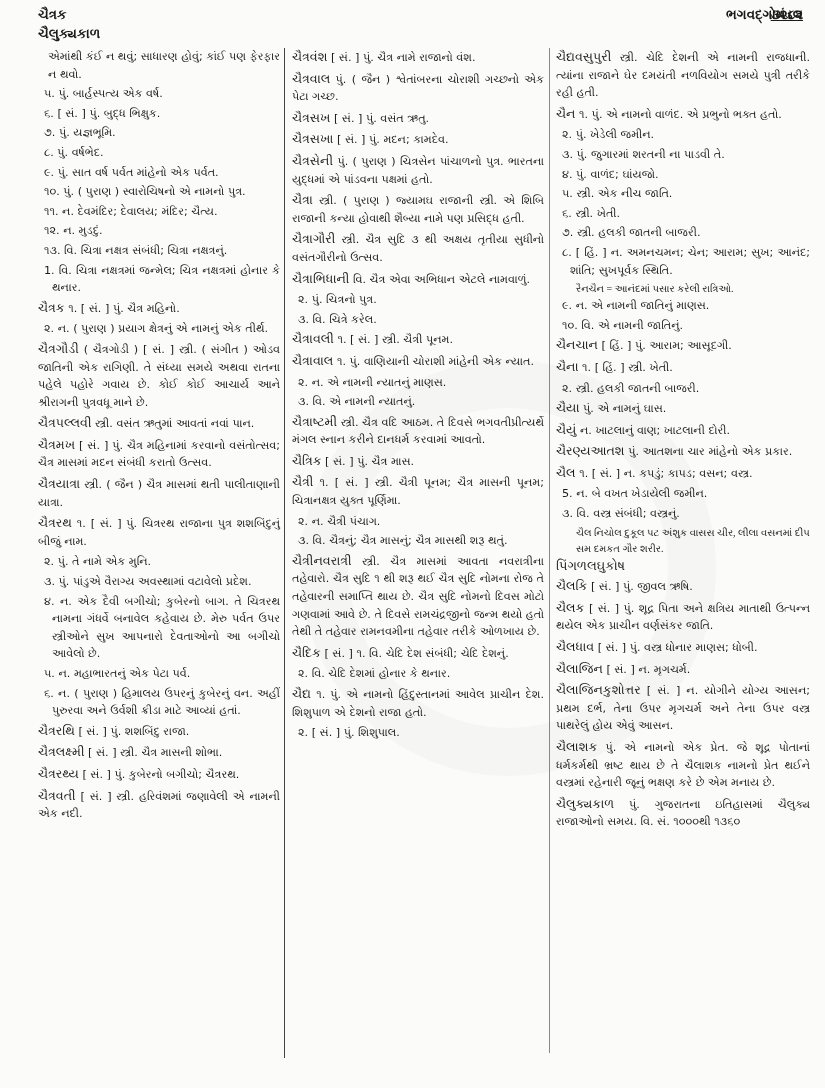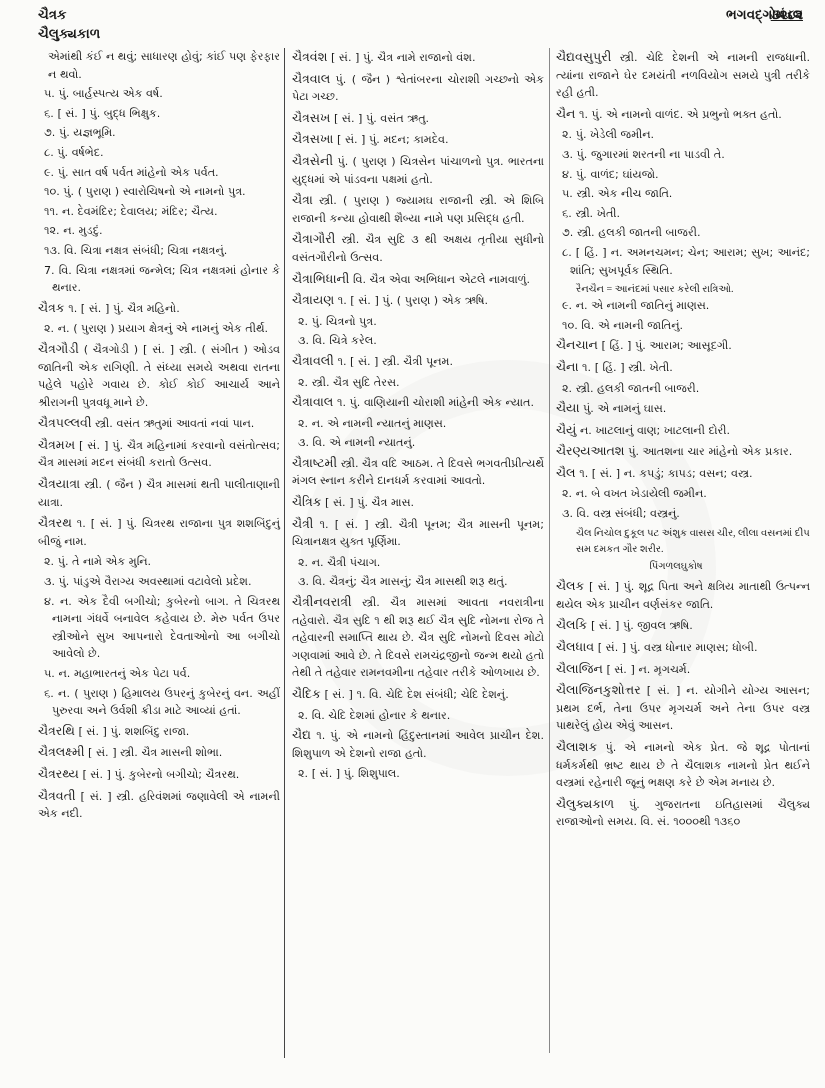--- a/index.html
+++ b/index.html
@@ -31,21 +31,21 @@
   .col3 { left: 556px; width: 254px; }
   .divider { position: absolute; top: 48px; width: 1px; background: #444; }
   .d1 { left: 284px; height: 1010px; }
   .d2 { left: 549px; height: 1005px; background: #888; }
 
   .entry { margin: 0 0 3px 0; text-indent: 0; text-align: justify; }
   .entry .hw { font-weight: normal; font-size: 12.6px; }
   .sense { margin: 0 0 2px 6px; padding-left: 8px; text-indent: -8px; text-align: justify; }
   .cont { padding-left: 8px; margin: 0 0 2px 2px; text-align: justify; }
   .quote { margin: 2px 0 0 20px; font-size: 10px; line-height: 16px; font-family: Liberation Serif, serif; }
-  .source { text-align: center; font-size: 10px; margin: 0 14px 3px 0; }
+  .source { text-align: left; font-size: 13px; margin: 0 14px 3px 0; }
 </style>
 </head>
 <body>
 
 <div class="watermark"></div>
 
 <div class="header">
   <span class="left">ચૈત્રક</span>
   <span class="center">ભગવદ્ગોમંડલ</span>
   <span class="right">૩૨૮૨</span>
@@ -56,21 +56,21 @@
     <div class="cont">એમાંથી કંઈ ન થવું; સાધારણ હોવું; કાંઈ પણ ફેરફાર ન થવો.</div>
     <div class="sense">૫. પું. બાર્હસ્પત્ય એક વર્ષ.</div>
     <div class="sense">૬. [ સં. ] પું. બુદ્ધ ભિક્ષુક.</div>
     <div class="sense">૭. પું. યજ્ઞભૂમિ.</div>
     <div class="sense">૮. પું. વર્ષભેદ.</div>
     <div class="sense">૯. પું. સાત વર્ષ પર્વત માંહેનો એક પર્વત.</div>
     <div class="sense">૧૦. પું. ( પુરાણ ) સ્વારોચિષનો એ નામનો પુત્ર.</div>
     <div class="sense">૧૧. ન. દેવમંદિર; દેવાલય; મંદિર; ચૈત્ય.</div>
     <div class="sense">૧૨. ન. મુડદું.</div>
     <div class="sense">૧૩. વિ. ચિત્રા નક્ષત્ર સંબંધી; ચિત્રા નક્ષત્રનું.</div>
-    <div class="sense">7. વિ. ચિત્રા નક્ષત્રમાં જન્મેલ; ચિત્ર નક્ષત્રમાં હોનાર કે થનાર.</div>
+    <div class="sense">1. વિ. ચિત્રા નક્ષત્રમાં જન્મેલ; ચિત્ર નક્ષત્રમાં હોનાર કે થનાર.</div>
     <div class="entry"><span class="hw">ચૈત્રક</span><span> ૧. [ સં. ] પું. ચૈત્ર મહિનો.</span></div>
     <div class="sense">૨. ન. ( પુરાણ ) પ્રયાગ ક્ષેત્રનું એ નામનું એક તીર્થ.</div>
     <div class="entry"><span class="hw">ચૈત્રગૌડી</span><span> ( ચૈત્રગોડી ) [ સં. ] સ્ત્રી. ( સંગીત ) ઓડવ જાતિની એક રાગિણી. તે સંધ્યા સમયે અથવા રાતના પહેલે પહોરે ગવાય છે. કોઈ કોઈ આચાર્ય આને શ્રીરાગની પુત્રવધૂ માને છે.</span></div>
     <div class="entry"><span class="hw">ચૈત્રપલ્લવી</span><span> સ્ત્રી. વસંત ઋતુમાં આવતાં નવાં પાન.</span></div>
     <div class="entry"><span class="hw">ચૈત્રમખ</span><span> [ સં. ] પું. ચૈત્ર મહિનામાં કરવાનો વસંતોત્સવ; ચૈત્ર માસમાં મદન સંબંધી કરાતો ઉત્સવ.</span></div>
     <div class="entry"><span class="hw">ચૈત્રયાત્રા</span><span> સ્ત્રી. ( જૈન ) ચૈત્ર માસમાં થતી પાલીતાણાની યાત્રા.</span></div>
     <div class="entry"><span class="hw">ચૈત્રરથ</span><span> ૧. [ સં. ] પું. ચિત્રરથ રાજાના પુત્ર શશબિંદુનું બીજું નામ.</span></div>
     <div class="sense">૨. પું. તે નામે એક મુનિ.</div>
     <div class="sense">૩. પું. પાંડુએ વૈરાગ્ય અવસ્થામાં વટાવેલો પ્રદેશ.</div>
     <div class="sense">૪. ન. એક દૈવી બગીચો; કુબેરનો બાગ. તે ચિત્રરથ નામના ગંધર્વે બનાવેલ કહેવાય છે. મેરુ પર્વત ઉપર સ્ત્રીઓને સુખ આપનારો દેવતાઓનો આ બગીચો આવેલો છે.</div>
@@ -84,25 +84,23 @@
 <div class="divider d1"></div>
 <div class="col col2">
     <div class="entry"><span class="hw">ચૈત્રવંશ</span><span> [ સં. ] પું. ચૈત્ર નામે રાજાનો વંશ.</span></div>
     <div class="entry"><span class="hw">ચૈત્રવાલ</span><span> પું. ( જૈન ) શ્વેતાંબરના ચોરાશી ગચ્છનો એક પેટા ગચ્છ.</span></div>
     <div class="entry"><span class="hw">ચૈત્રસખ</span><span> [ સં. ] પું. વસંત ઋતુ.</span></div>
     <div class="entry"><span class="hw">ચૈત્રસખા</span><span> [ સં. ] પું. મદન; કામદેવ.</span></div>
     <div class="entry"><span class="hw">ચૈત્રસેની</span><span> પું. ( પુરાણ ) ચિત્રસેન પાંચાળનો પુત્ર. ભારતના યુદ્ધમાં એ પાંડવના પક્ષમાં હતો.</span></div>
     <div class="entry"><span class="hw">ચૈત્રા</span><span> સ્ત્રી. ( પુરાણ ) જ્યામઘ રાજાની સ્ત્રી. એ શિબિ રાજાની કન્યા હોવાથી શૈબ્યા નામે પણ પ્રસિદ્ધ હતી.</span></div>
     <div class="entry"><span class="hw">ચૈત્રાગૌરી</span><span> સ્ત્રી. ચૈત્ર સુદિ ૩ થી અક્ષય તૃતીયા સુધીનો વસંતગૌરીનો ઉત્સવ.</span></div>
     <div class="entry"><span class="hw">ચૈત્રાભિધાની</span><span> વિ. ચૈત્ર એવા અભિધાન એટલે નામવાળું.</span></div>
-    <div class="entry"><span class="hw">ચૈત્રાયણ</span><span> ૧. [ સં. ] પું. ( પુરાણ ) એક ઋષિ.</span></div>
     <div class="sense">૨. પું. ચિત્રનો પુત્ર.</div>
     <div class="sense">૩. વિ. ચિત્રે કરેલ.</div>
     <div class="entry"><span class="hw">ચૈત્રાવલી</span><span> ૧. [ સં. ] સ્ત્રી. ચૈત્રી પૂનમ.</span></div>
-    <div class="sense">૨. સ્ત્રી. ચૈત્ર સુદિ તેરસ.</div>
     <div class="entry"><span class="hw">ચૈત્રાવાલ</span><span> ૧. પું. વાણિયાની ચોરાશી માંહેની એક ન્યાત.</span></div>
     <div class="sense">૨. ન. એ નામની ન્યાતનું માણસ.</div>
     <div class="sense">૩. વિ. એ નામની ન્યાતનું.</div>
     <div class="entry"><span class="hw">ચૈત્રાષ્ટમી</span><span> સ્ત્રી. ચૈત્ર વદિ આઠમ. તે દિવસે ભગવતીપ્રીત્યર્થે મંગલ સ્નાન કરીને દાનધર્મ કરવામાં આવતો.</span></div>
     <div class="entry"><span class="hw">ચૈત્રિક</span><span> [ સં. ] પું. ચૈત્ર માસ.</span></div>
     <div class="entry"><span class="hw">ચૈત્રી</span><span> ૧. [ સં. ] સ્ત્રી. ચૈત્રી પૂનમ; ચૈત્ર માસની પૂનમ; ચિત્રાનક્ષત્ર યુક્ત પૂર્ણિમા.</span></div>
     <div class="sense">૨. ન. ચૈત્રી પંચાગ.</div>
     <div class="sense">૩. વિ. ચૈત્રનું; ચૈત્ર માસનું; ચૈત્ર માસથી શરૂ થતું.</div>
     <div class="entry"><span class="hw">ચૈત્રીનવરાત્રી</span><span> સ્ત્રી. ચૈત્ર માસમાં આવતા નવરાત્રીના તહેવારો. ચૈત્ર સુદિ ૧ થી શરૂ થઈ ચૈત્ર સુદિ નોમના રોજ તે તહેવારની સમાપ્તિ થાય છે. ચૈત્ર સુદિ નોમનો દિવસ મોટો ગણવામાં આવે છે. તે દિવસે રામચંદ્રજીનો જન્મ થયો હતો તેથી તે તહેવાર રામનવમીના તહેવાર તરીકે ઓળખાય છે.</span></div>
     <div class="entry"><span class="hw">ચૈદિક</span><span> [ સં. ] ૧. વિ. ચેદિ દેશ સંબંધી; ચેદિ દેશનું.</span></div>
@@ -124,24 +122,24 @@
     <div class="quote">રૈનચૈન = આનંદમાં પસાર કરેલી રાત્રિઓ.</div>
     <div class="sense">૯. ન. એ નામની જાતિનું માણસ.</div>
     <div class="sense">૧૦. વિ. એ નામની જાતિનું.</div>
     <div class="entry"><span class="hw">ચૈનચાન</span><span> [ હિં. ] પું. આરામ; આસૂદગી.</span></div>
     <div class="entry"><span class="hw">ચૈના</span><span> ૧. [ હિં. ] સ્ત્રી. ખેતી.</span></div>
     <div class="sense">૨. સ્ત્રી. હલકી જાતની બાજરી.</div>
     <div class="entry"><span class="hw">ચૈયા</span><span> પું. એ નામનું ઘાસ.</span></div>
     <div class="entry"><span class="hw">ચૈયું</span><span> ન. ખાટલાનું વાણ; ખાટલાની દોરી.</span></div>
     <div class="entry"><span class="hw">ચૈરણ્યઆતશ</span><span> પું. આતશના ચાર માંહેનો એક પ્રકાર.</span></div>
     <div class="entry"><span class="hw">ચૈલ</span><span> ૧. [ સં. ] ન. કપડું; કાપડ; વસન; વસ્ત્ર.</span></div>
-    <div class="sense">૨. ન. બે વખત ખેડાયેલી જમીન.</div>
+    <div class="sense">5. ન. બે વખત ખેડાયેલી જમીન.</div>
     <div class="sense">૩. વિ. વસ્ત્ર સંબંધી; વસ્ત્રનું.</div>
     <div class="quote">ચૈલ નિચોલ દુકૂલ પટ અંશુક વાસસ ચીર, લીલા વસનમાં દીપ સમ દમકત ગૌર શરીર.</div>
     <div class="source">પિંગળલઘુકોષ</div>
+    <div class="entry"><span class="hw">ચૈલકિ</span><span> [ સં. ] પું. જીવલ ઋષિ.</span></div>
     <div class="entry"><span class="hw">ચૈલક</span><span> [ સં. ] પું. શૂદ્ર પિતા અને ક્ષત્રિય માતાથી ઉત્પન્ન થયેલ એક પ્રાચીન વર્ણસંકર જાતિ.</span></div>
-    <div class="entry"><span class="hw">ચૈલકિ</span><span> [ સં. ] પું. જીવલ ઋષિ.</span></div>
     <div class="entry"><span class="hw">ચૈલધાવ</span><span> [ સં. ] પું. વસ્ત્ર ધોનાર માણસ; ધોબી.</span></div>
     <div class="entry"><span class="hw">ચૈલાજિન</span><span> [ સં. ] ન. મૃગચર્મ.</span></div>
     <div class="entry"><span class="hw">ચૈલાજિનકુશોત્તર</span><span> [ સં. ] ન. યોગીને યોગ્ય આસન; પ્રથમ દર્ભ, તેના ઉપર મૃગચર્મ અને તેના ઉપર વસ્ત્ર પાથરેલું હોય એવું આસન.</span></div>
     <div class="entry"><span class="hw">ચૈલાશક</span><span> પું. એ નામનો એક પ્રેત. જે શૂદ્ર પોતાનાં ધર્મકર્મથી ભ્રષ્ટ થાય છે તે ચૈલાશક નામનો પ્રેત થઈને વસ્ત્રમાં રહેનારી જૂનું ભક્ષણ કરે છે એમ મનાય છે.</span></div>
     <div class="entry"><span class="hw">ચૈલુક્યકાળ</span><span> પું. ગુજરાતના ઇતિહાસમાં ચૈલુક્ય રાજાઓનો સમય. વિ. સં. ૧૦૦૦થી ૧૩૬૦</span></div>
   </div>
 
 </body></html>

